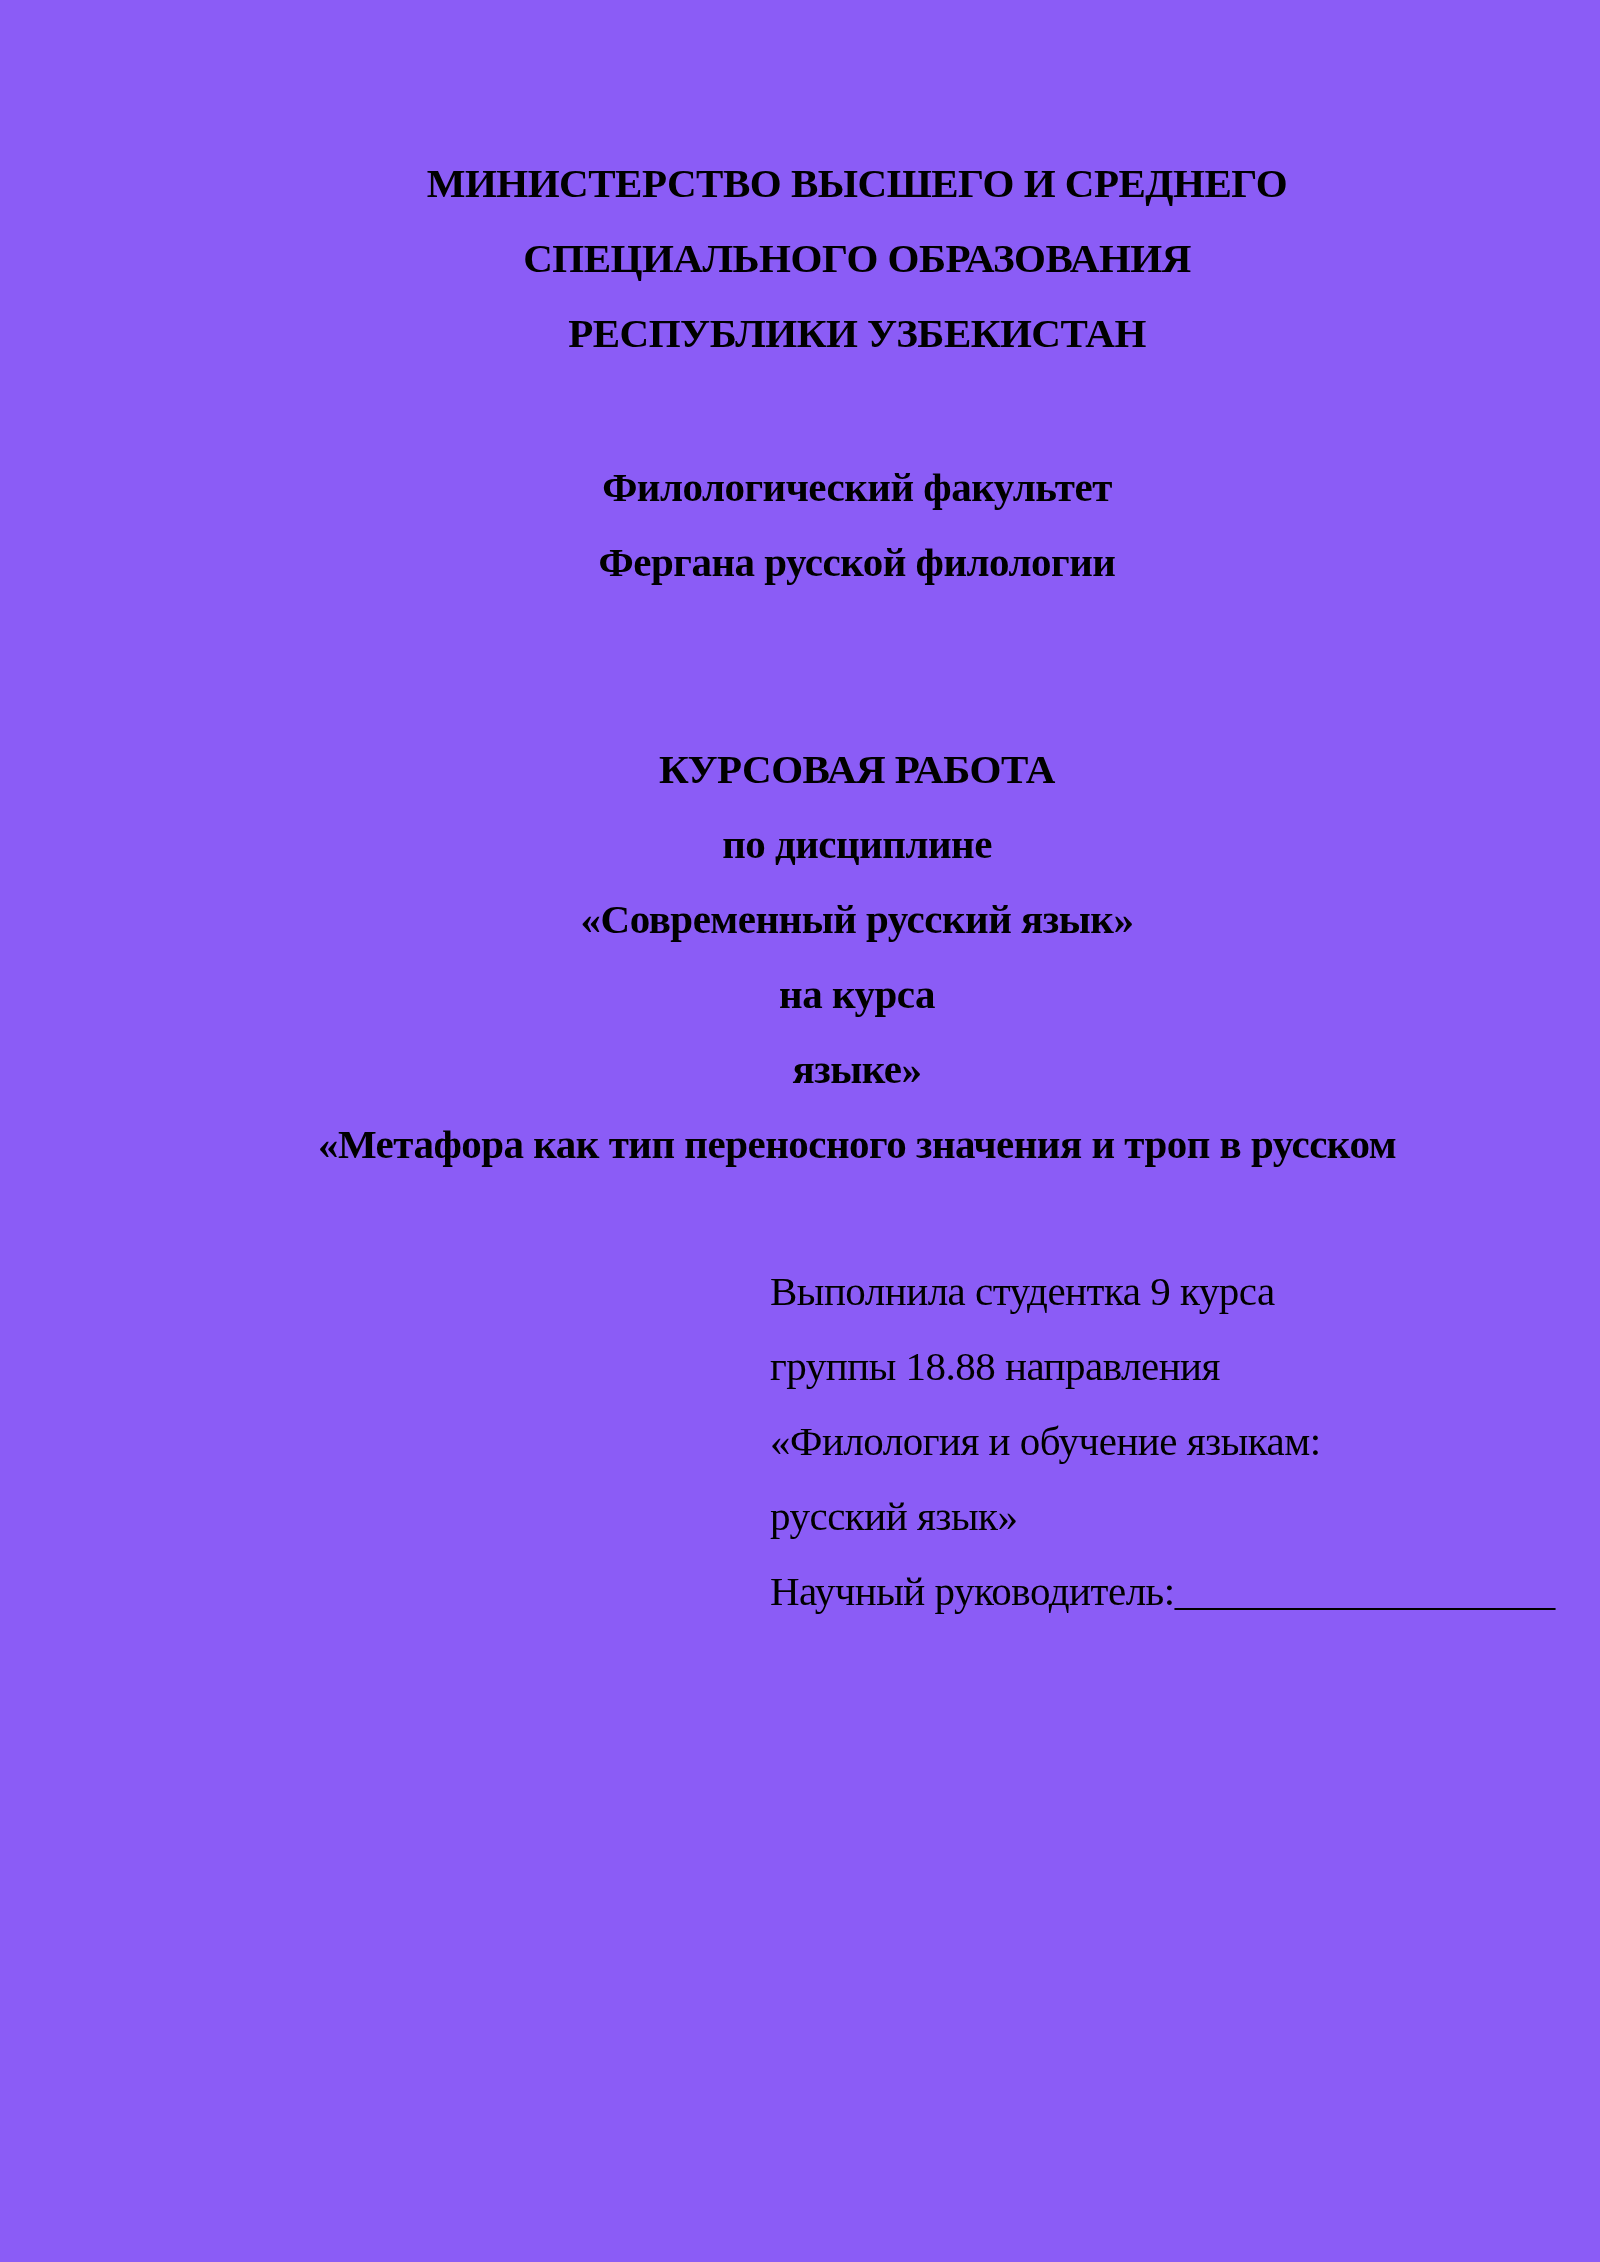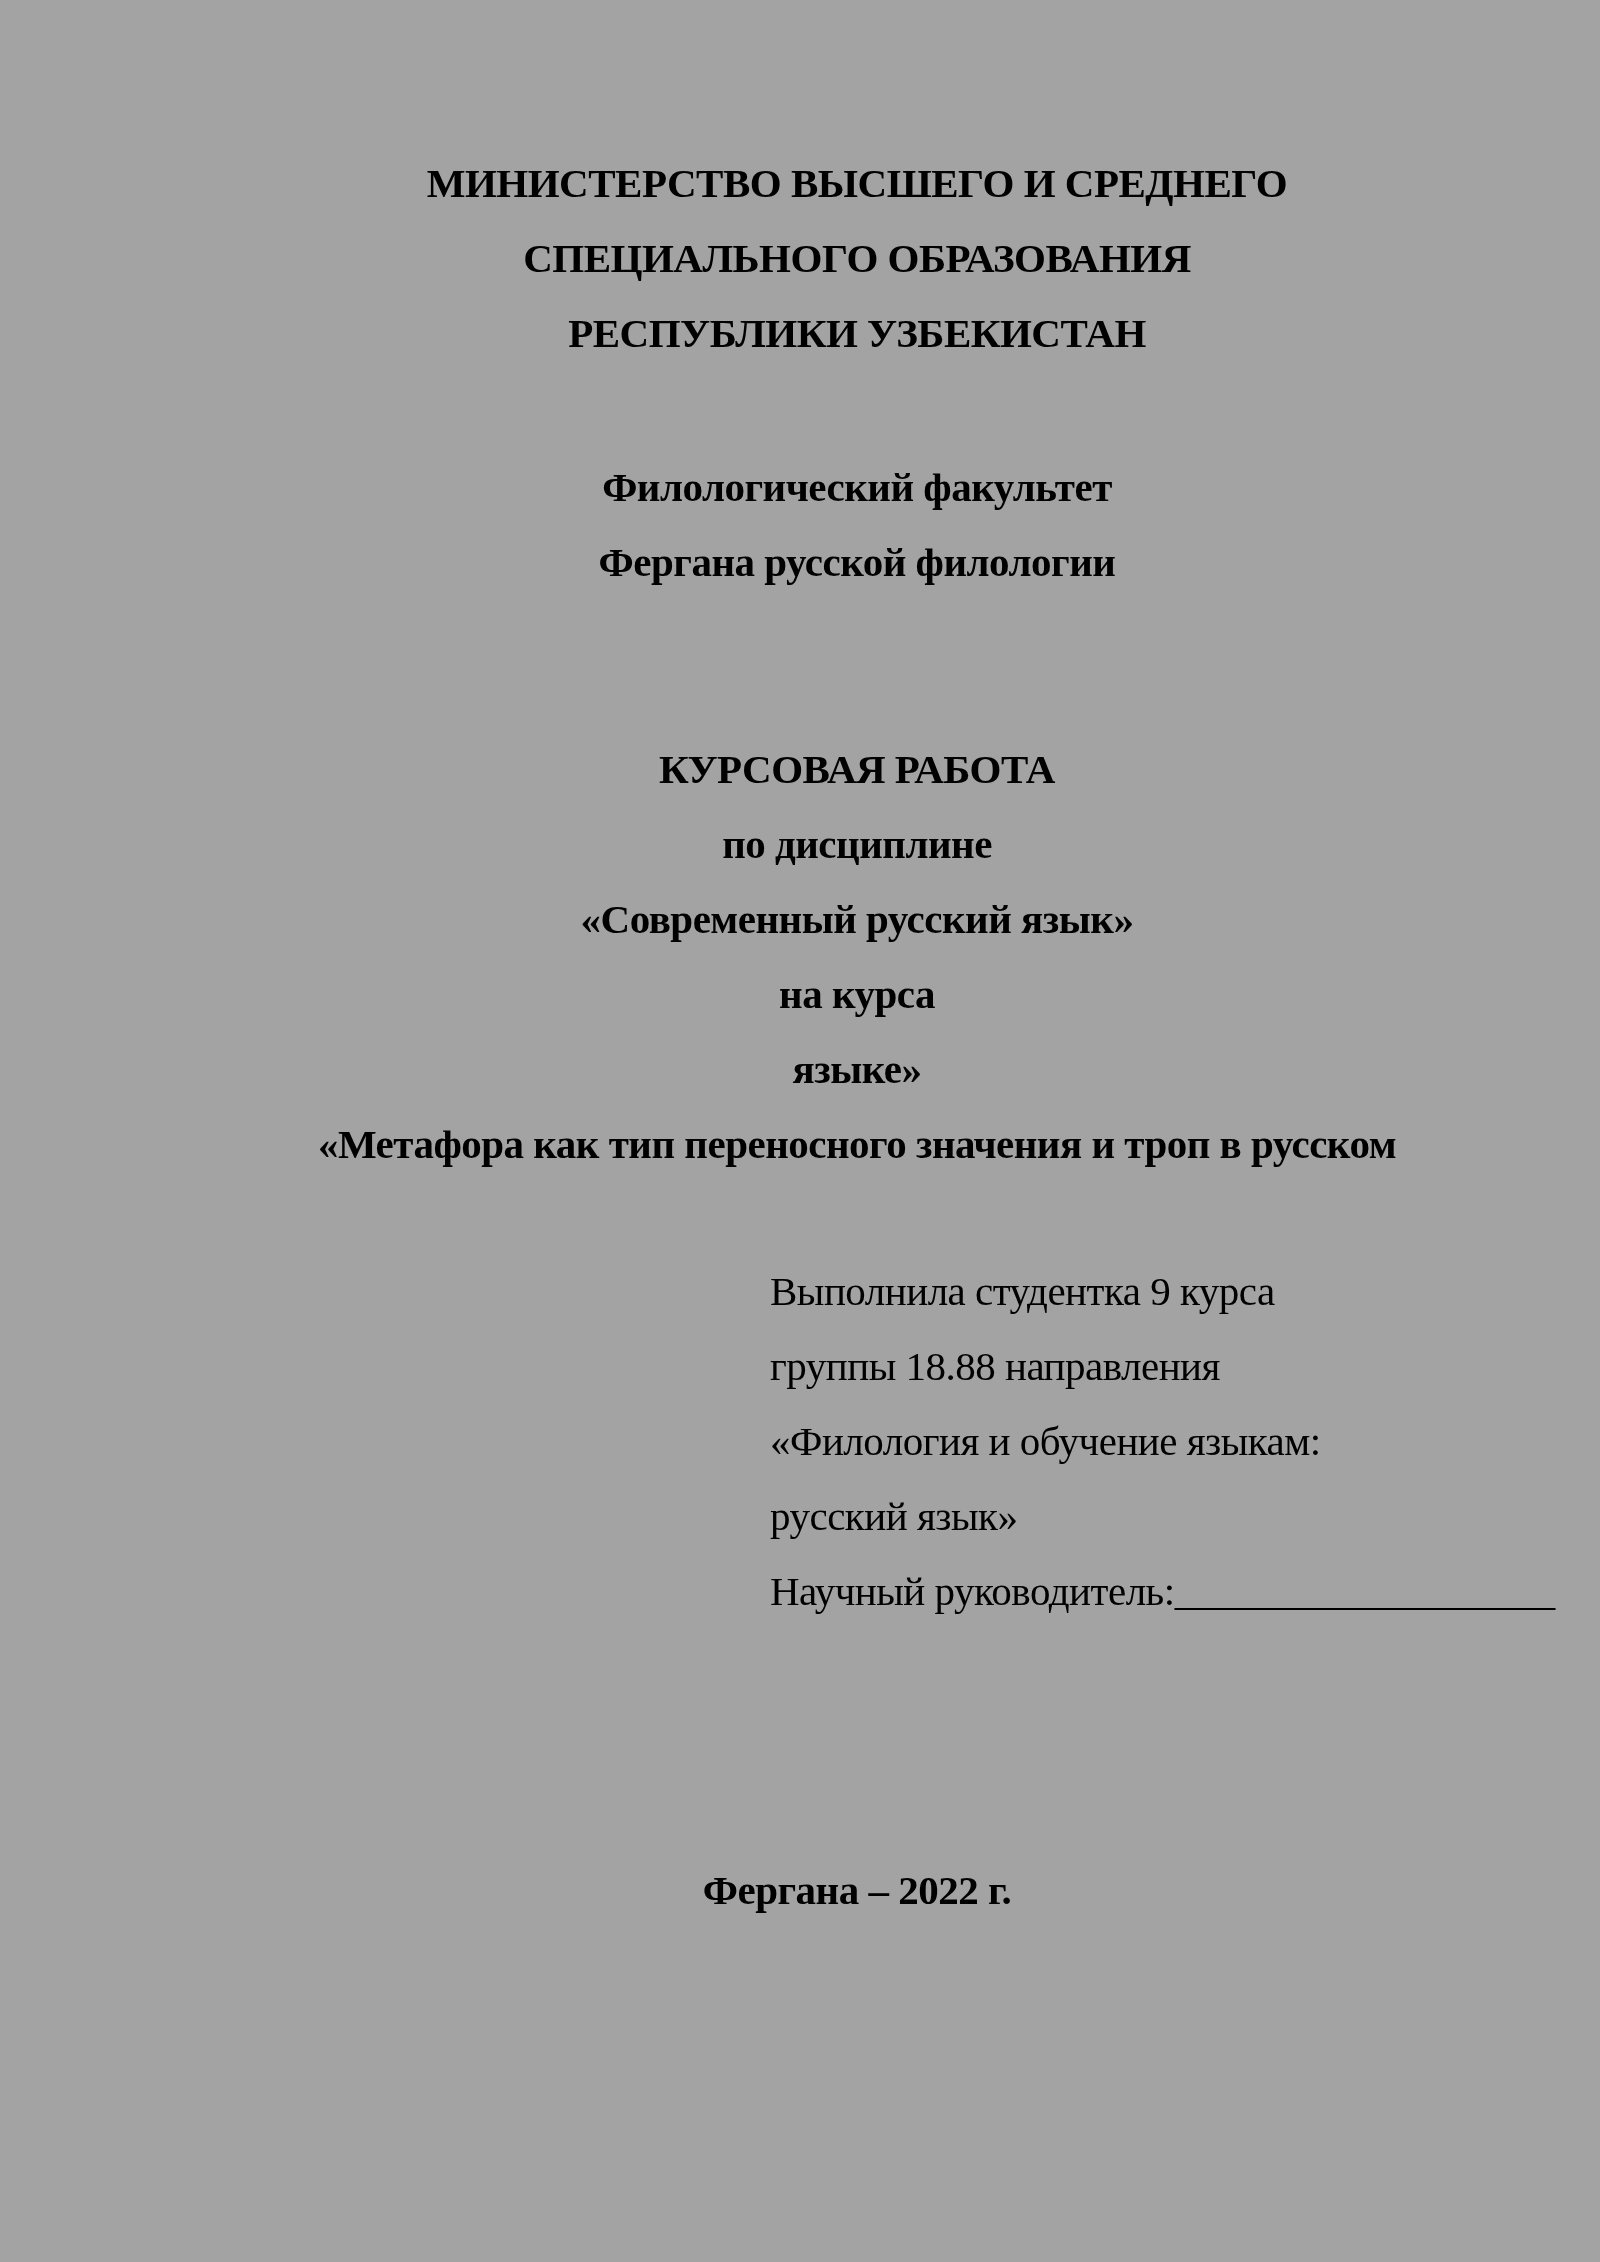--- a/index.html
+++ b/index.html
@@ -4,21 +4,21 @@
 <style>
   html, body {
     margin: 0;
     padding: 0;
     background: #ffffff;
   }
   .page {
     position: relative;
     width: 1600px;
     height: 2262px;
-    background: #a3a3a3;
+    background: #8b5cf6;
     color: #000000;
     font-family: "Liberation Serif", "DejaVu Serif", serif;
     box-sizing: border-box;
     padding: 146px 114px 0 228px; 
     overflow: hidden;
   }
   .line {
     height: 75px;
     line-height: 75px;
     font-size: 41px;
@@ -62,17 +62,14 @@
   </div>
 
   <div class="group-attribution">
     <div class="line">Выполнила студентка 9 курса</div>
     <div class="line">группы 18.88 направления</div>
     <div class="line">«Филология и обучение языкам:</div>
     <div class="line">русский язык»</div>
     <div class="line">Научный руководитель:___________________</div>
   </div>
 
-  <div class="group-footer centered bold">
-    <div class="line">Фергана – 2022 г.</div>
-  </div>
 
 </div>
 
 </body></html>

